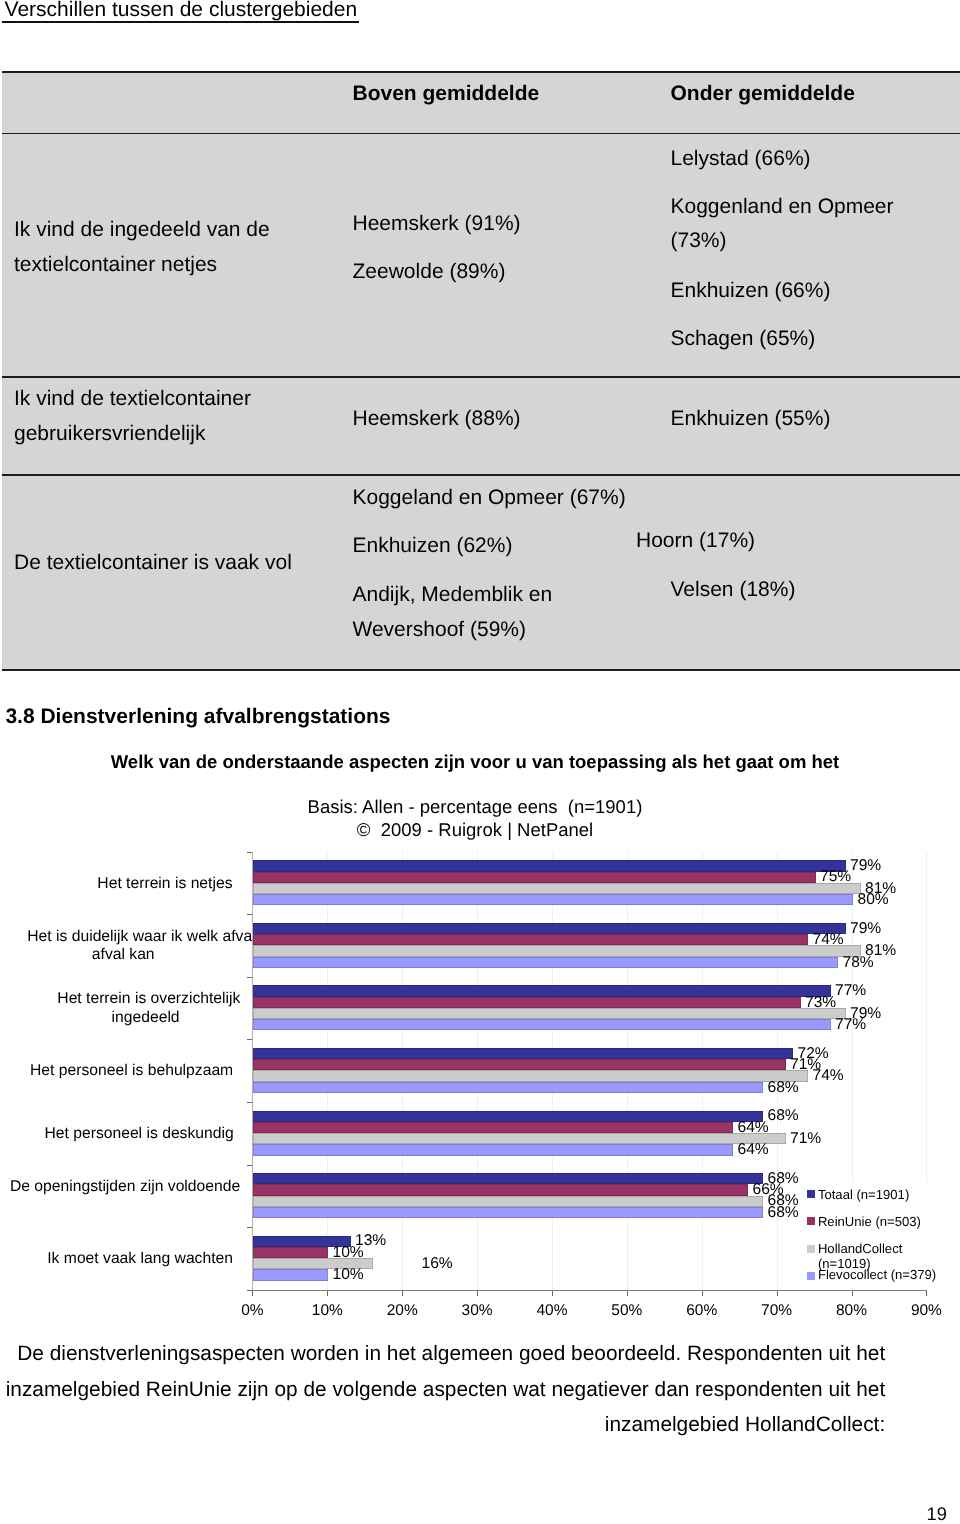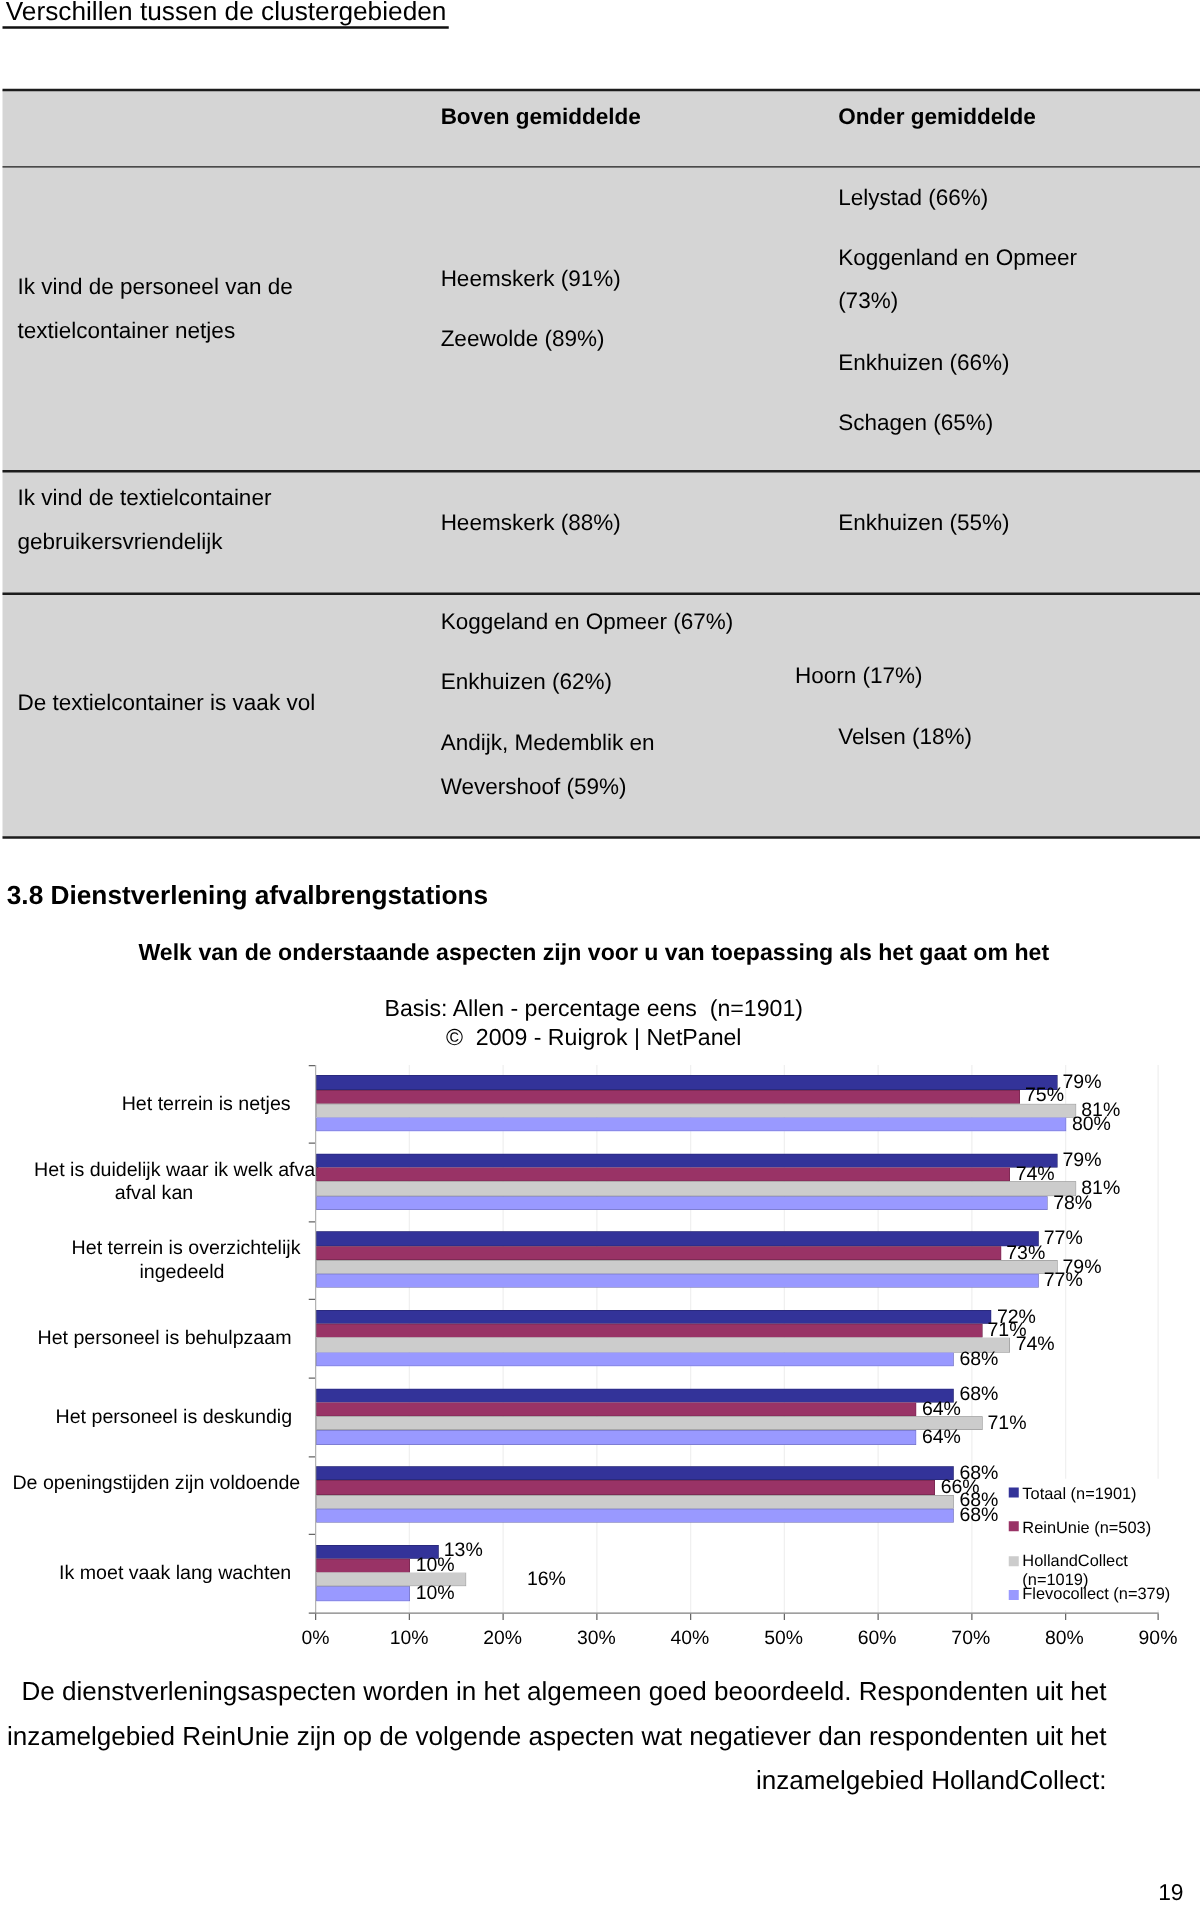--- a/index.html
+++ b/index.html
@@ -13,21 +13,21 @@
 
   
   .doc-title{position:absolute;left:4.6px;top:-1.2px;font-size:21px;font-weight:normal;
              line-height:21px;white-space:nowrap;}
   .title-underline{position:absolute;left:1.7px;top:21px;height:1.6px;background:#111;width:357px;}
 
   
   .tbl{position:absolute;left:2px;top:71px;width:957.5px;height:600px;}
   .tbl-bg{position:absolute;left:0;top:0;width:957.5px;background:#d5d5d5;}
   .rule{position:absolute;left:0;height:1.9px;background:#1c1c1c;width:957.5px;}
-  .tcell{position:absolute;font-size:18px;line-height:21px;white-space:nowrap;}
+  .tcell{position:absolute;font-size:21px;line-height:21px;white-space:nowrap;}
   .tcell.b{font-weight:bold;}
 
   
   .sec-title{position:absolute;left:5.4px;top:705.8px;font-size:21px;font-weight:bold;
              line-height:21px;white-space:nowrap;}
 
   
   .chart{position:absolute;left:0px;top:0px;width:960px;height:1524px;}
   .ctitle{position:absolute;text-align:center;font-size:18.5px;font-weight:bold;
           line-height:22.5px;white-space:nowrap;}
@@ -59,21 +59,21 @@
 
   <div class="tbl" id="tbl">
       <div class="tbl-bg" style="top: 0.9px; height: 597.8px;"></div>
       <div class="rule" style="top: -0.0999999px;"></div>
       <div class="rule" style="top: 61.6px;"></div>
       <div class="rule" style="top: 304.8px;"></div>
       <div class="rule" style="top: 402.7px;"></div>
       <div class="rule" style="top: 597.7px;"></div>
       <div class="tcell b" style="left: 350.5px; top: 12.3px;">Boven gemiddelde</div>
       <div class="tcell b" style="left: 668.5px; top: 12.3px;">Onder gemiddelde</div>
-      <div class="tcell" style="left: 12px; top: 147.9px;">Ik vind de personeel van de</div>
+      <div class="tcell" style="left: 12px; top: 147.9px;">Ik vind de ingedeeld van de</div>
       <div class="tcell" style="left: 12px; top: 182.7px;">textielcontainer netjes</div>
       <div class="tcell" style="left: 350.5px; top: 142.1px;">Heemskerk (91%)</div>
       <div class="tcell" style="left: 350.5px; top: 190.3px;">Zeewolde (89%)</div>
       <div class="tcell" style="left: 668.5px; top: 76.8px;">Lelystad (66%)</div>
       <div class="tcell" style="left: 668.5px; top: 125px;">Koggenland en Opmeer</div>
       <div class="tcell" style="left: 668.5px; top: 158.8px;">(73%)</div>
       <div class="tcell" style="left: 668.5px; top: 209px;">Enkhuizen (66%)</div>
       <div class="tcell" style="left: 668.5px; top: 257px;">Schagen (65%)</div>
       <div class="tcell" style="left: 12px; top: 317.4px;">Ik vind de textielcontainer</div>
       <div class="tcell" style="left: 12px; top: 352.1px;">gebruikersvriendelijk</div>

